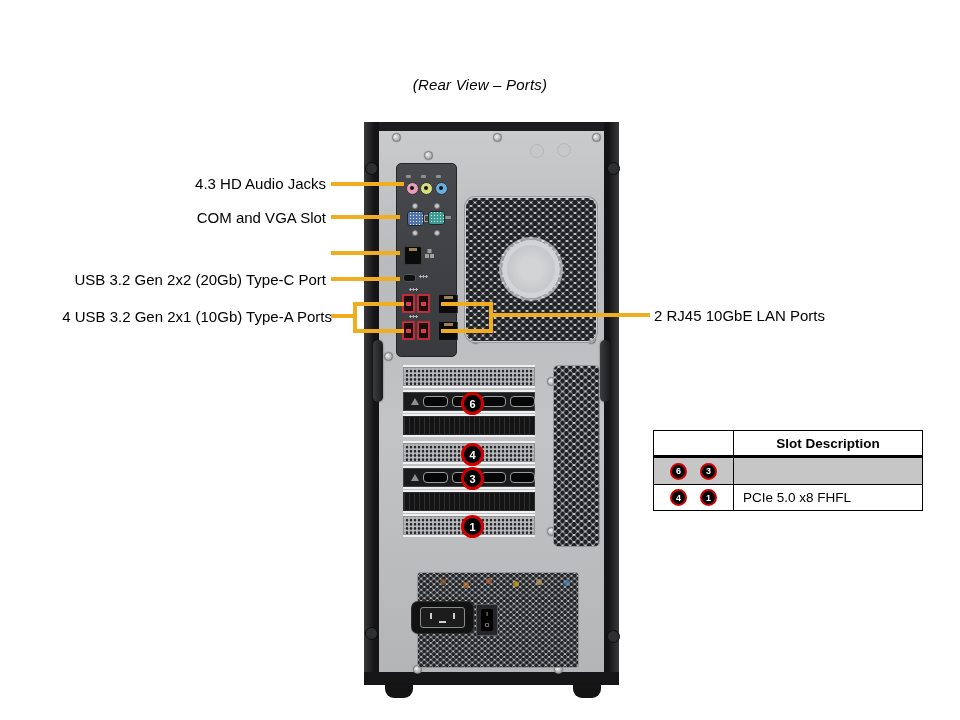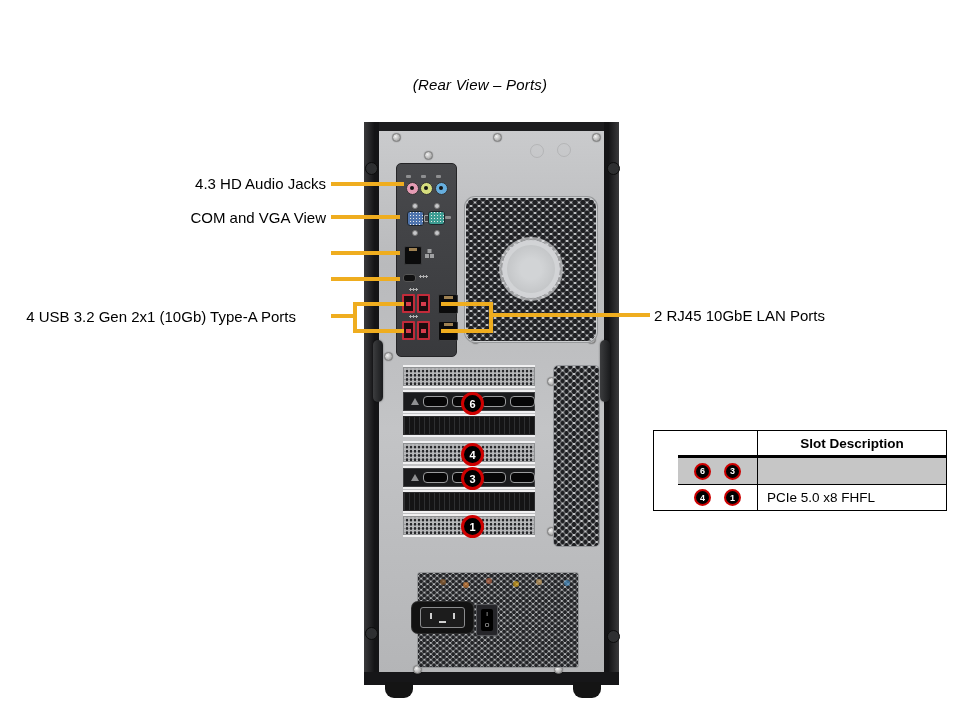--- a/index.html
+++ b/index.html
@@ -107,21 +107,21 @@
         border-bottom:7px solid #8f9092;flex:0 0 auto;}
 
   
   .badge-lg{position:absolute;width:17px;height:17px;border-radius:50%;background:#000;
             border:3px solid #cf0000;color:#fff;font-size:11px;font-weight:bold;
             display:flex;align-items:center;justify-content:center;z-index:4;}
   .badge-sm{width:13px;height:13px;border-radius:50%;background:#000;border:2px solid #cc0000;
             color:#fff;font-size:9px;font-weight:bold;display:flex;align-items:center;justify-content:center;}
 
   
-  .slot-table{position:absolute;left:653px;top:430px;width:268px;border:1px solid #000;background:#fff;z-index:6;padding-left:24px;}
+  .slot-table{position:absolute;left:653px;top:430px;width:268px;border:1px solid #000;background:#fff;z-index:6;}
   .st-row{display:flex;align-items:stretch;}
   .st-row.hdr{height:24px;border-bottom:3px solid #000;}
   .st-row.r1{height:26px;background:#c6c6c6;border-bottom:1px solid #000;}
   .st-row.r2{height:25px;}
   .st-c1{width:80px;border-right:1px solid #000;display:flex;align-items:center;justify-content:center;gap:13px;flex:0 0 auto;box-sizing:border-box;}
   .st-c2{flex:1;display:flex;align-items:center;font-size:13.5px;padding-left:9px;}
   .st-row.hdr .st-c2{justify-content:center;font-weight:bold;padding-left:0;}
 </style>
 </head>
 <body>
@@ -256,22 +256,23 @@
   <div class="cline" style="left:331px;top:314px;width:24px"></div>
   <div class="cline vert" style="left:353px;top:302px;height:31px"></div>
   <div class="cline" style="left:353px;top:302px;width:51px"></div>
   <div class="cline" style="left:353px;top:329px;width:51px"></div>
   <div class="cline" style="left:441px;top:302px;width:52px"></div>
   <div class="cline" style="left:441px;top:329px;width:52px"></div>
   <div class="cline vert" style="left:489px;top:302px;height:31px"></div>
   <div class="cline" style="left:489px;top:313px;width:161px"></div>
 
   <div class="lbl" style="right:634px;top:176px">4.3 HD Audio Jacks</div>
-  <div class="lbl" style="right:634px;top:210px">COM and VGA View</div>
-  <div class="lbl" style="right:664px;top:309px">4 USB 3.2 Gen 2x1 (10Gb) Type-A Ports</div>
+  <div class="lbl" style="right:634px;top:210px">COM and VGA Slot</div>
+  <div class="lbl" style="right:634px;top:272px">USB 3.2 Gen 2x2 (20Gb) Type-C Port</div>
+  <div class="lbl" style="right:628px;top:309px">4 USB 3.2 Gen 2x1 (10Gb) Type-A Ports</div>
   <div class="lbl right-side" style="left:654px;top:308px">2 RJ45 10GbE LAN Ports</div>
 
   <div class="slot-table">
     <div class="st-row hdr">
       <div class="st-c1"></div>
       <div class="st-c2">Slot Description</div>
     </div>
     <div class="st-row r1">
       <div class="st-c1">
         <span class="badge-sm">6</span>

